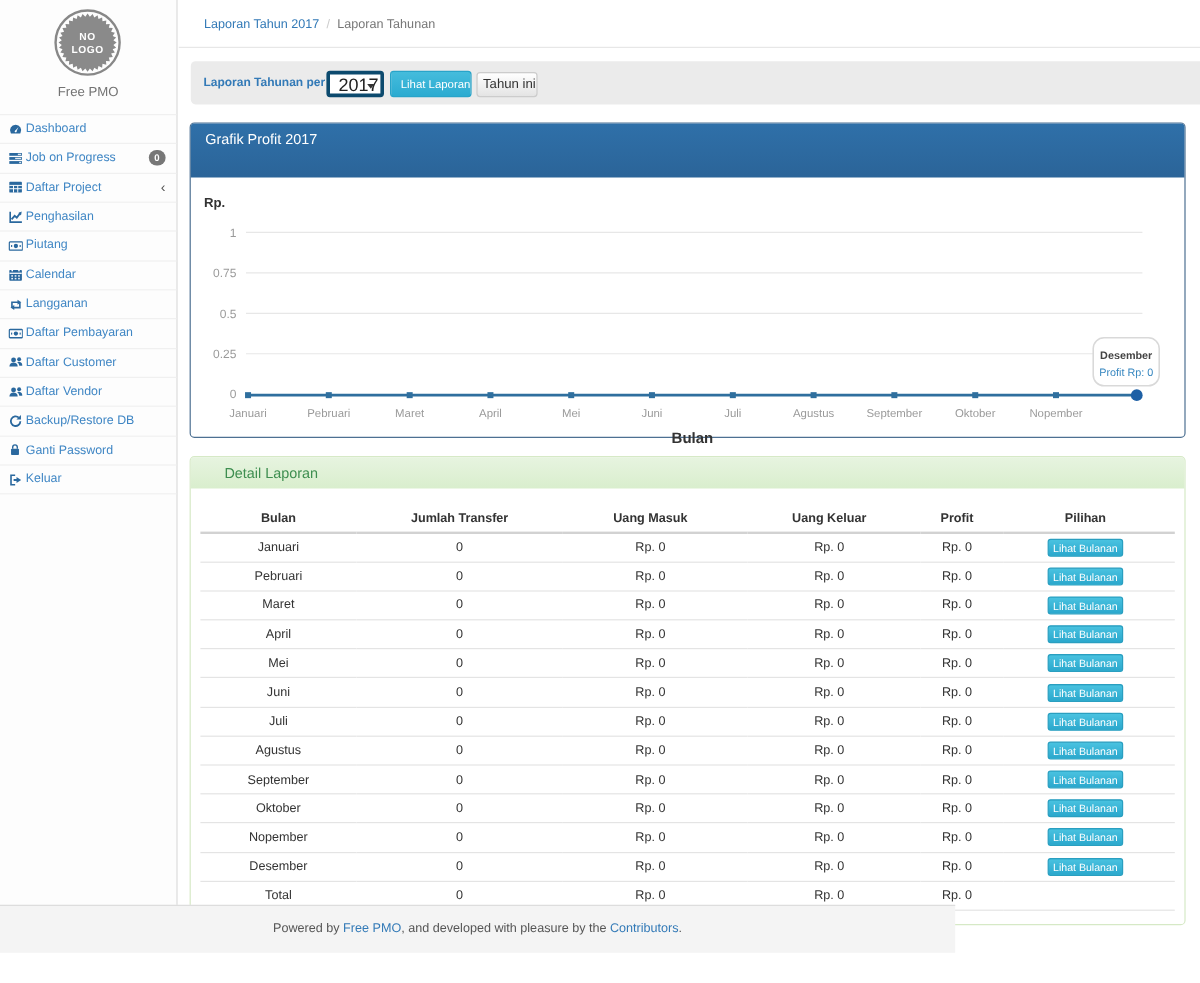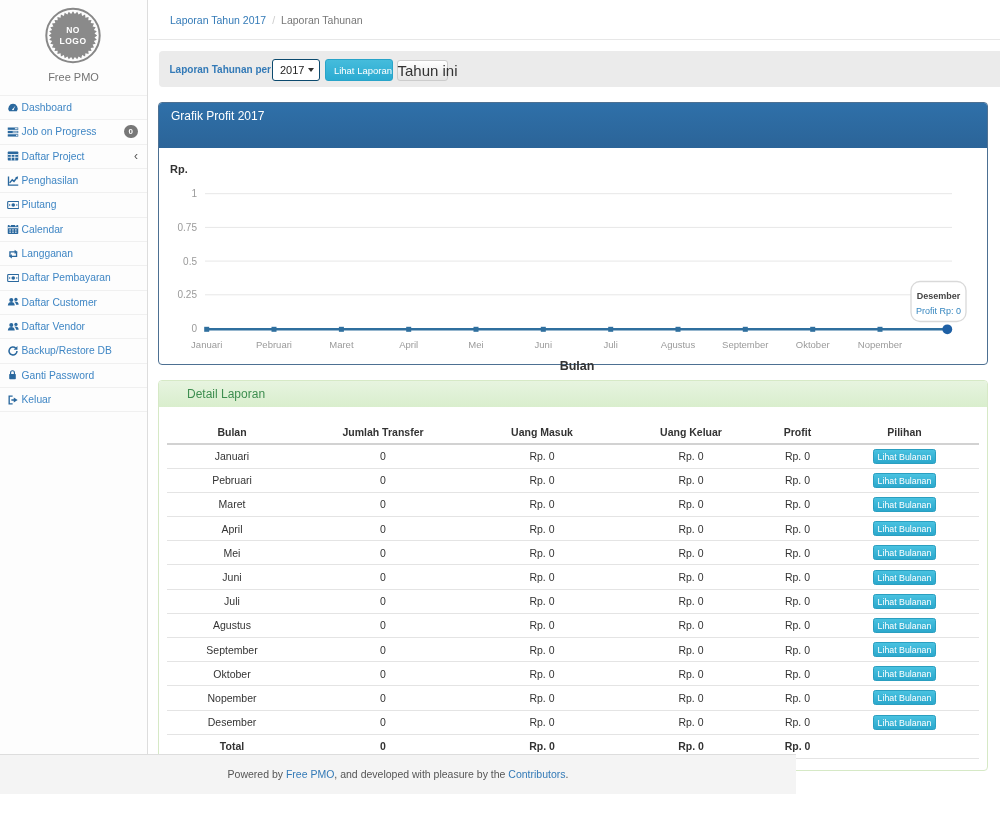--- a/index.html
+++ b/index.html
@@ -11,38 +11,38 @@
 .mi{width:12.5px;height:12px;margin-right:2.5px;display:flex;align-items:center;justify-content:center}
 .mt{white-space:nowrap}
 .badge{margin-left:auto;margin-right:9px;background:#777;color:#fff;font-size:8px;font-weight:bold;border-radius:7px;padding:2px 5px;line-height:9px}
 .chev{margin-left:auto;margin-right:9px;color:#555;font-size:12px;line-height:10px}
 #crumb{position:absolute;left:149px;top:0;width:851px;height:40px;background:#fff;border-bottom:1px solid #e7e7e7;display:flex;align-items:center;padding-left:21px;font-size:10.5px}
 #crumb a{color:#337ab7;text-decoration:none}
 #crumb .sep{color:#ccc;margin:0 6px}
 #crumb .act{color:#777}
 #toolbar{position:absolute;left:159px;top:51px;width:917px;height:36px;background:#ebebeb;border-radius:4px}
 #toolbar label{position:absolute;left:10.5px;top:13px;font-size:10px;font-weight:bold;color:#337ab7}
-#sel{position:absolute;left:113px;top:7.5px;width:48px;height:22px;font-size:11px;border:1px solid #0c4a6e;border-radius:3px;background:#fff;color:#222;line-height:20px;padding-left:7px}
+#sel{position:absolute;left:113px;top:7.5px;width:48px;height:22px;font-size:15px;border:3px solid #0c4a6e;border-radius:3px;background:#fff;color:#222;line-height:20px;padding-left:7px}
 #sel .car{position:absolute;right:5px;top:8.5px;width:0;height:0;border-left:3.5px solid transparent;border-right:3.5px solid transparent;border-top:4.5px solid #333}
 .btn{position:absolute;border-radius:3px;text-align:right;white-space:nowrap}
 #btn-lihat{left:166px;top:8px;width:68px;height:22px;line-height:21px;font-size:9.5px;color:#fff;background:linear-gradient(#45bcdc,#2babd1);border:1px solid #28a4c9}
-#btn-tahun{left:237.5px;top:9px;width:51px;height:21px;line-height:19px;font-size:15px;color:#333;background:linear-gradient(#fff,#e4e4e4);border:1px solid #ccc}
+#btn-tahun{left:237.5px;top:9px;width:51px;height:21px;line-height:19px;font-size:11px;color:#333;background:linear-gradient(#fff,#e4e4e4);border:1px solid #ccc}
 .panel{position:absolute;left:158px;width:830px;border-radius:4px;background:#fff}
 #p1{top:102px;height:263px;border:1px solid #4d7092}
 #p1 .hd{height:45px;background:linear-gradient(#2f70a9,#2b6498);color:#fff;font-size:12px;line-height:26px;padding-left:12px;border-radius:3px 3px 0 0}
 #p1 .bd{position:relative;height:234px}
 #p2{top:380px;height:391px;border:1px solid #d6e9c6}
 #p2 .hd{height:26px;background:linear-gradient(#e7f4e0,#d9eecd);color:#3e8e50;font-size:12px;line-height:26px;padding-left:28px;border-radius:3px 3px 0 0}
 table{border-collapse:collapse;margin:13px 8px 0 8px;width:812px;font-size:10.5px;color:#333;table-layout:fixed}
 th{font-weight:bold;border-bottom:2px solid #d2d2d2;height:24px}
 td{border-bottom:1px solid #e4e4e4;height:24.2px}
 .c{text-align:center}
 .r{text-align:center;padding-right:8px}
 th.r{padding-right:8px}
-tr.tot td{font-weight:bold}
+tr.tot td{font-weight:normal}
 th:last-child,td:last-child{padding-right:6px}
 .btn-lb{display:inline-block;width:63px;height:15px;line-height:14px;font-size:8.8px;color:#fff;background:linear-gradient(#49c2e0,#2ba8cd);border:1px solid #2a9fc0;border-radius:2.5px;vertical-align:middle}
 #footer{position:absolute;left:0;top:754px;width:796px;height:40px;background:#f4f4f4;border-top:1px solid #ddd;text-align:center;line-height:39px;font-size:10.5px;color:#555}
 #footer a{color:#337ab7;text-decoration:none}
 </style></head>
 <body>
 <div id="sidebar">
 <svg id="logo" width="56" height="57" viewBox="0 0 56 57">
       <circle cx="28" cy="28.5" r="26.7" fill="none" stroke="#888" stroke-width="2"></circle>
       <polygon points="28.0,3.8 29.9,6.5 32.2,4.2 33.6,7.1 36.3,5.3 37.1,8.4 40.1,7.0 40.4,10.3 43.6,9.5 43.3,12.7 46.5,12.4 45.7,15.6 49.0,15.9 47.6,18.9 50.7,19.7 48.9,22.4 51.8,23.8 49.5,26.1 52.2,28.0 49.5,29.9 51.8,32.2 48.9,33.6 50.7,36.3 47.6,37.1 49.0,40.1 45.7,40.4 46.5,43.6 43.3,43.3 43.6,46.5 40.4,45.7 40.1,49.0 37.1,47.6 36.3,50.7 33.6,48.9 32.2,51.8 29.9,49.5 28.0,52.2 26.1,49.5 23.8,51.8 22.4,48.9 19.7,50.7 18.9,47.6 15.9,49.0 15.6,45.7 12.4,46.5 12.7,43.3 9.5,43.6 10.3,40.4 7.0,40.1 8.4,37.1 5.3,36.3 7.1,33.6 4.2,32.2 6.5,29.9 3.8,28.0 6.5,26.1 4.2,23.8 7.1,22.4 5.3,19.7 8.4,18.9 7.0,15.9 10.3,15.6 9.5,12.4 12.7,12.7 12.4,9.5 15.6,10.3 15.9,7.0 18.9,8.4 19.7,5.3 22.4,7.1 23.8,4.2 26.1,6.5" transform="translate(0,0.5)" fill="#8a8a8a"></polygon>

